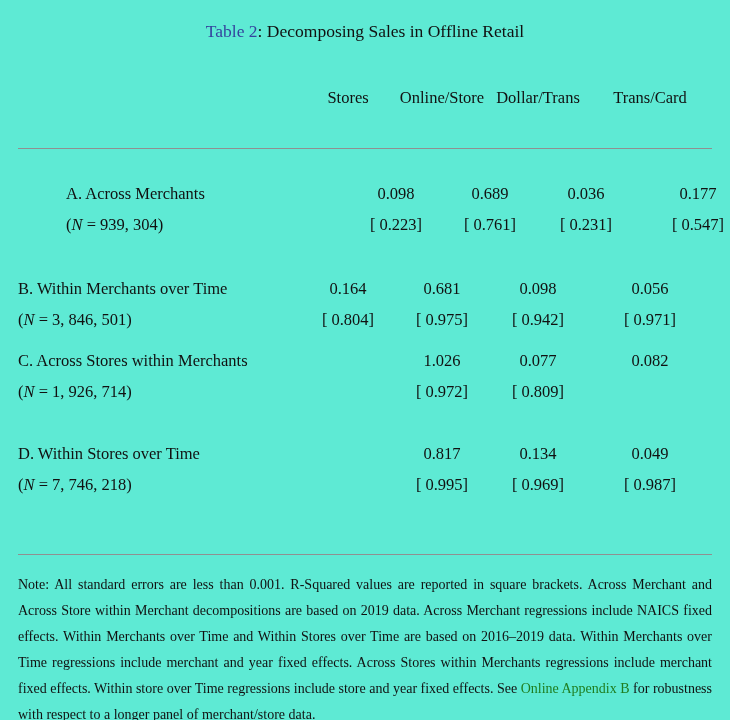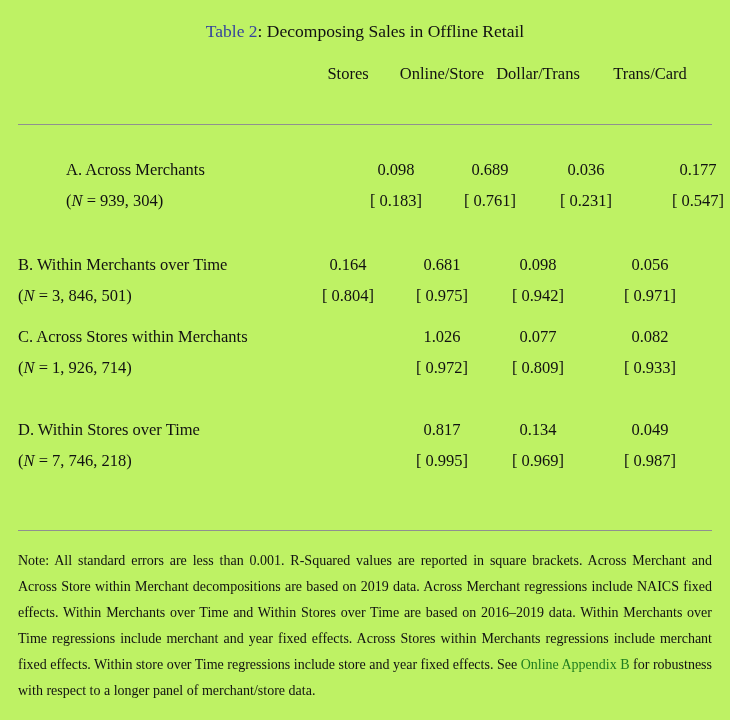--- a/index.html
+++ b/index.html
@@ -4,37 +4,37 @@
 <style>
   :root{
     --link-blue:#35449E;
     --link-green:#1F7D1F;
     --rule-gray:#909090;
     --ink:#111111;
   }
   *{margin:0;padding:0;box-sizing:border-box;}
   html,body{background:#ffffff;}
   .page{
-    width:730px;height:720px;background:#bef264;overflow:hidden;
+    width:730px;height:720px;background:#5eead4;overflow:hidden;
     font-family:"Liberation Serif","DejaVu Serif",serif;color:var(--ink);
   }
   .title{
     padding-top:20px;height:42px;text-align:center;
     font-size:17.5px;line-height:22px;
   }
   .title-link{color:var(--link-blue);text-decoration:none;cursor:pointer;}
   .table-area{padding:0 18px;}
   .row{
     display:grid;
     grid-template-columns:282px 96px 92px 100px 124px;
     align-items:center;
     height:24px;
     font-size:16.5px;line-height:24px;
   }
-  .header-row{margin-top:20px;}
+  .header-row{margin-top:44px;}
   .cell.label{text-align:left;}
   .cell.val{text-align:center;}
   .rule{border-top:1.5px solid var(--rule-gray);height:0;}
   .rule-top{margin-top:38px;}
   .rule-bottom{margin-top:57px;}
   .section .n-row{margin-top:7px;}
   .s0{margin-top:33px;margin-left:48px;}
   .s1{margin-top:40px;}
   .s2{margin-top:17px;}
   .s3{margin-top:38px;}
@@ -70,21 +70,21 @@
     <div class="section s0">
       <div class="row label-row">
         <div class="cell label">A. Across Merchants</div>
         <div class="cell val">0.098</div>
         <div class="cell val">0.689</div>
         <div class="cell val">0.036</div>
         <div class="cell val">0.177</div>
       </div>
       <div class="row n-row">
         <div class="cell label"><span>(</span><em>N</em><span> = 939, 304)</span></div>
-        <div class="cell val">[ 0.183]</div>
+        <div class="cell val">[ 0.223]</div>
         <div class="cell val">[ 0.761]</div>
         <div class="cell val">[ 0.231]</div>
         <div class="cell val">[ 0.547]</div>
       </div>
     </div>
 
     <div class="section s1">
       <div class="row label-row">
         <div class="cell label">B. Within Merchants over Time</div>
         <div class="cell val">0.164</div>
@@ -107,21 +107,20 @@
         <div class="cell val"></div>
         <div class="cell val">1.026</div>
         <div class="cell val">0.077</div>
         <div class="cell val">0.082</div>
       </div>
       <div class="row n-row">
         <div class="cell label"><span>(</span><em>N</em><span> = 1, 926, 714)</span></div>
         <div class="cell val"></div>
         <div class="cell val">[ 0.972]</div>
         <div class="cell val">[ 0.809]</div>
-        <div class="cell val">[ 0.933]</div>
       </div>
     </div>
 
     <div class="section s3">
       <div class="row label-row">
         <div class="cell label">D. Within Stores over Time</div>
         <div class="cell val"></div>
         <div class="cell val">0.817</div>
         <div class="cell val">0.134</div>
         <div class="cell val">0.049</div>

